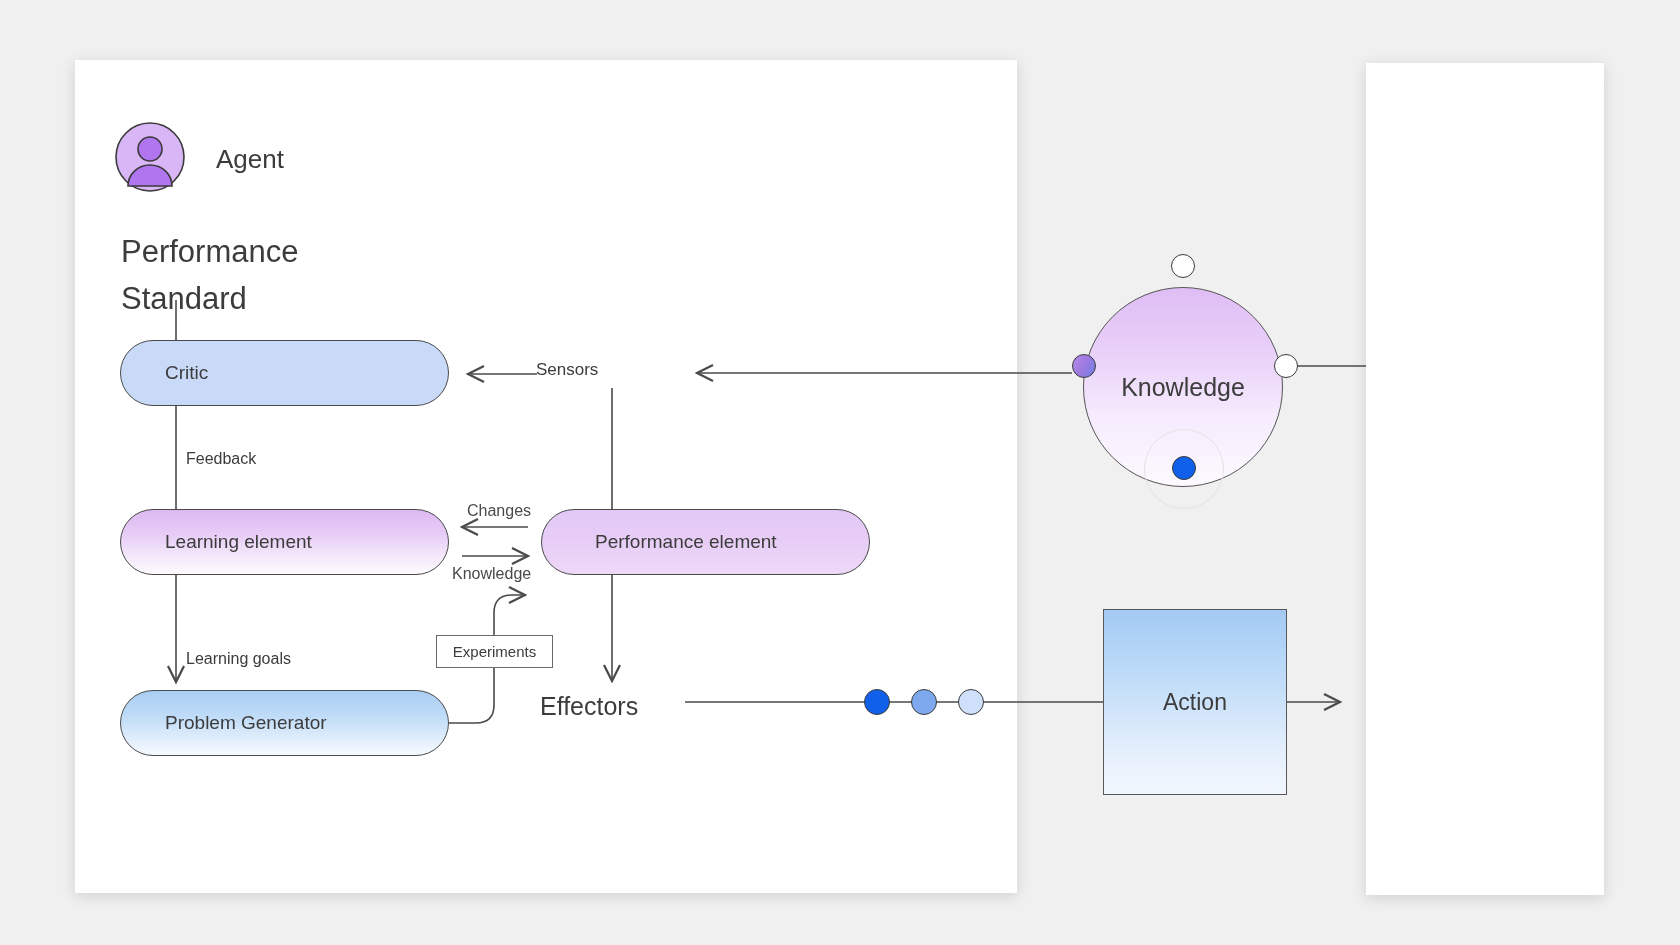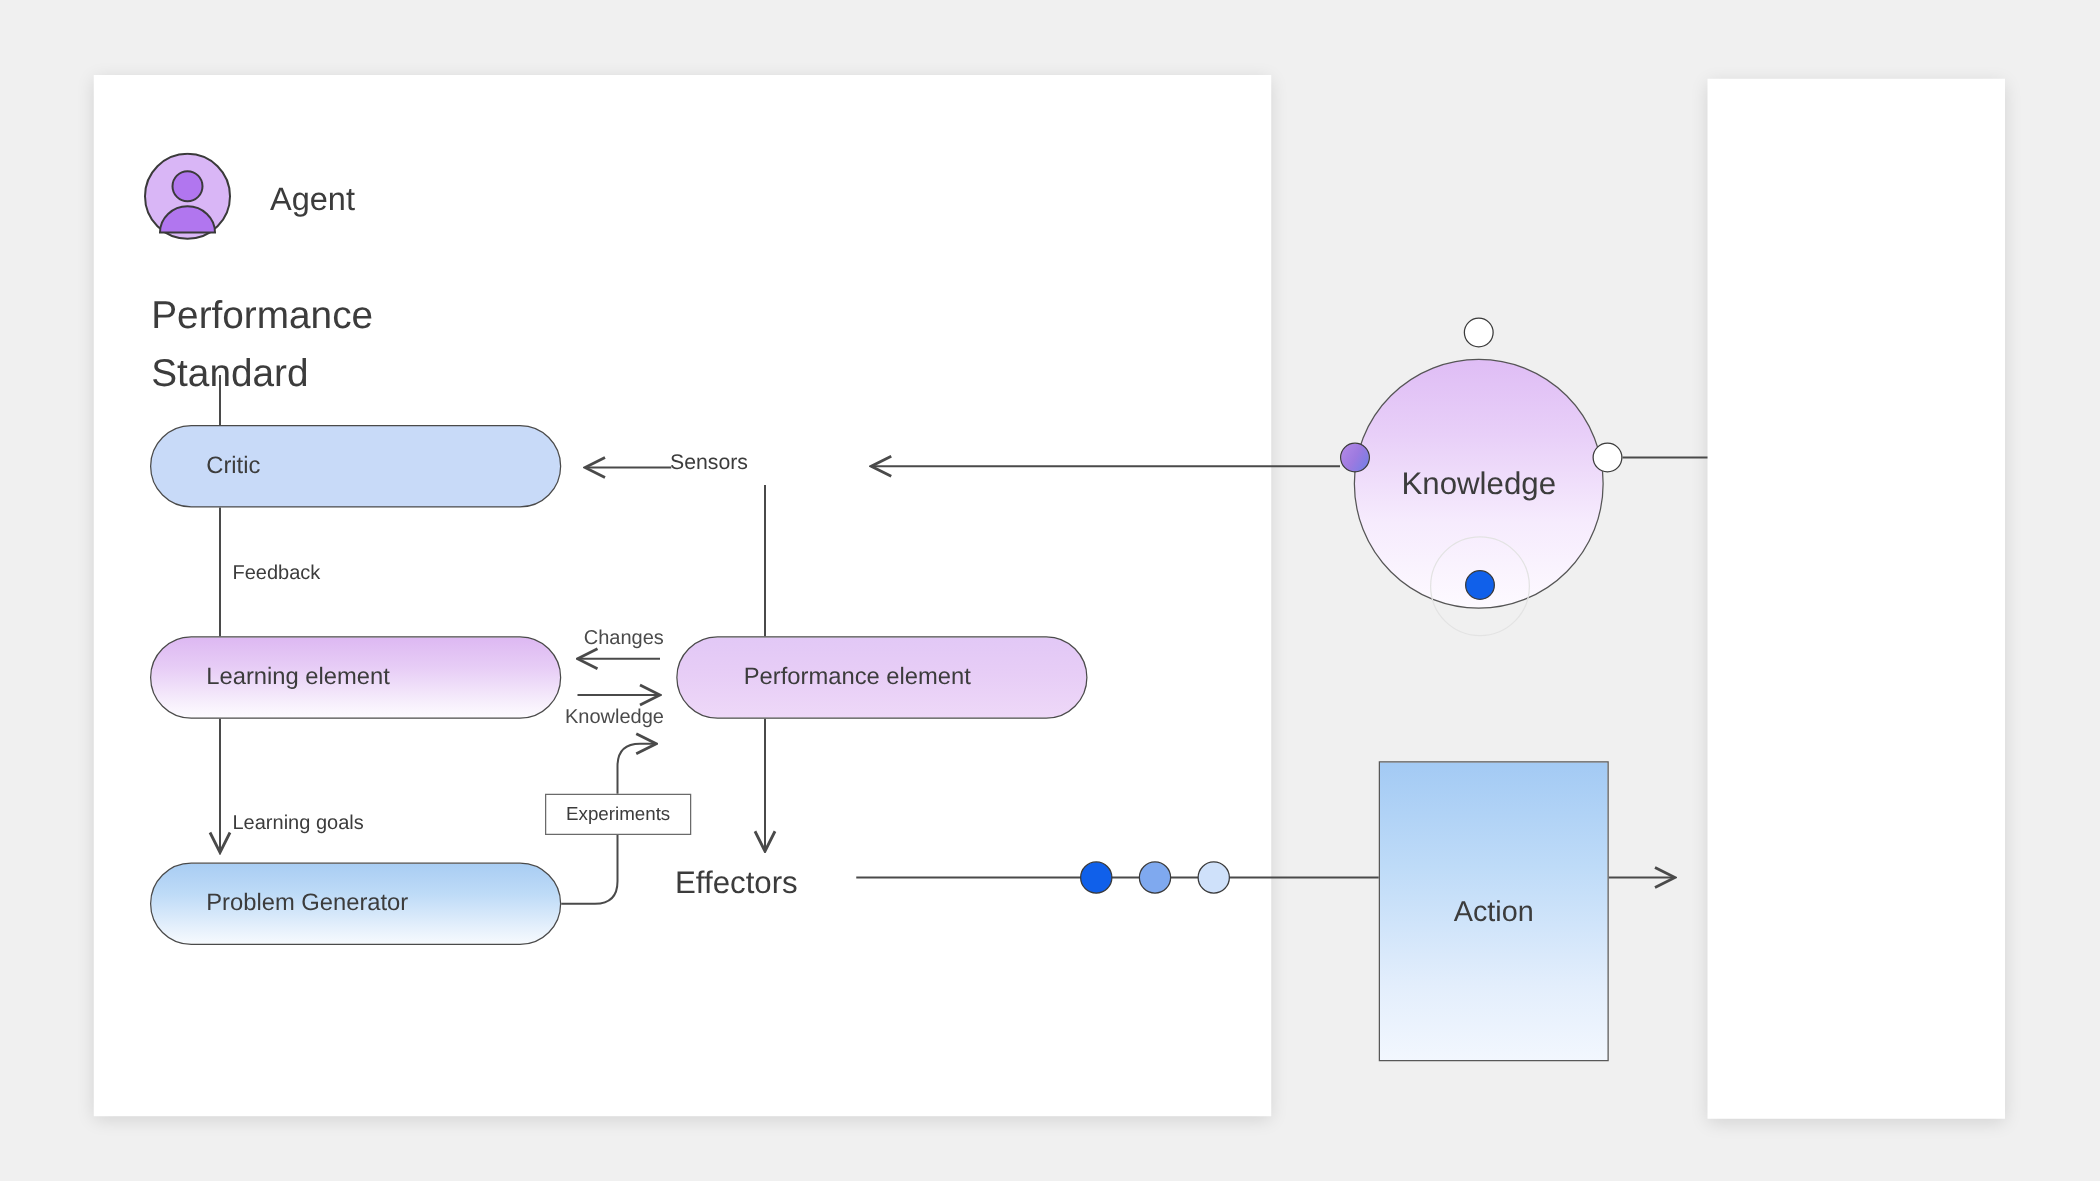--- a/index.html
+++ b/index.html
@@ -96,21 +96,21 @@
     left: 541px; top: 509px;
     width: 329px; height: 66px;
     background: linear-gradient(to bottom, #e2c8f6 0%, #e7cdf6 45%, #eed8f8 100%);
     padding-left: 53px;
   }
 
   
   #box-action {
     position: absolute;
     left: 1103px; top: 609px;
-    width: 184px; height: 240px;
+    width: 184px; height: 186px;
     border: 1px solid #585858;
     background: linear-gradient(to bottom, #a3caf4 0%, #bedbf8 35%, #e3eefc 75%, #f2f7fe 100%);
     display: flex;
     align-items: center;
     justify-content: center;
     font-size: 23px;
     color: #3c3c3c;
     box-sizing: border-box;
   }
 

